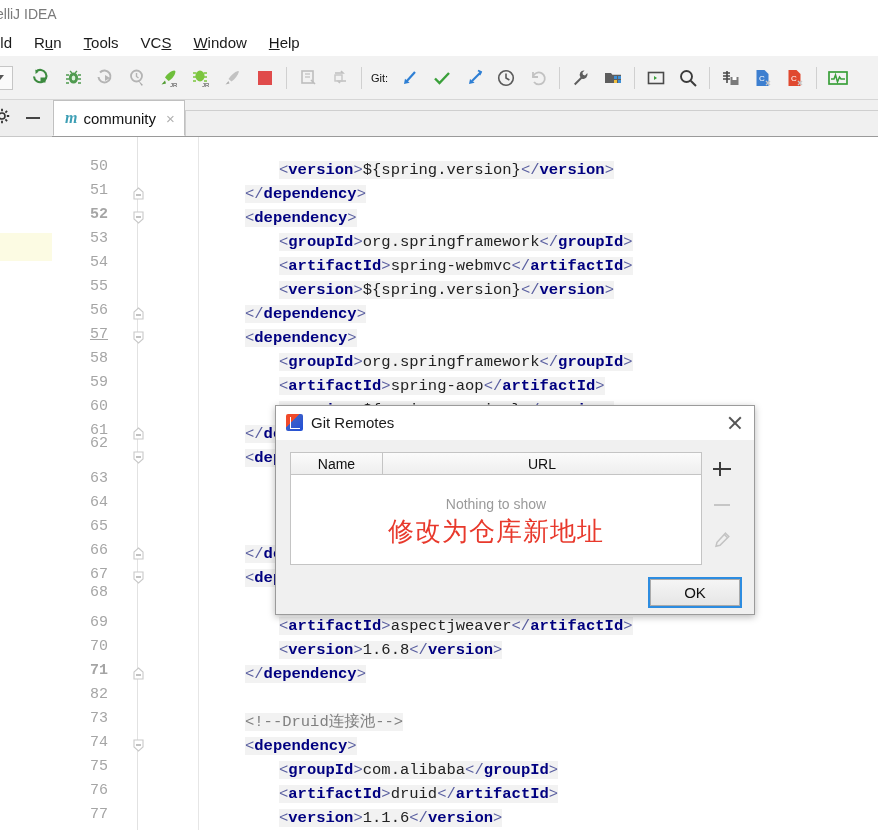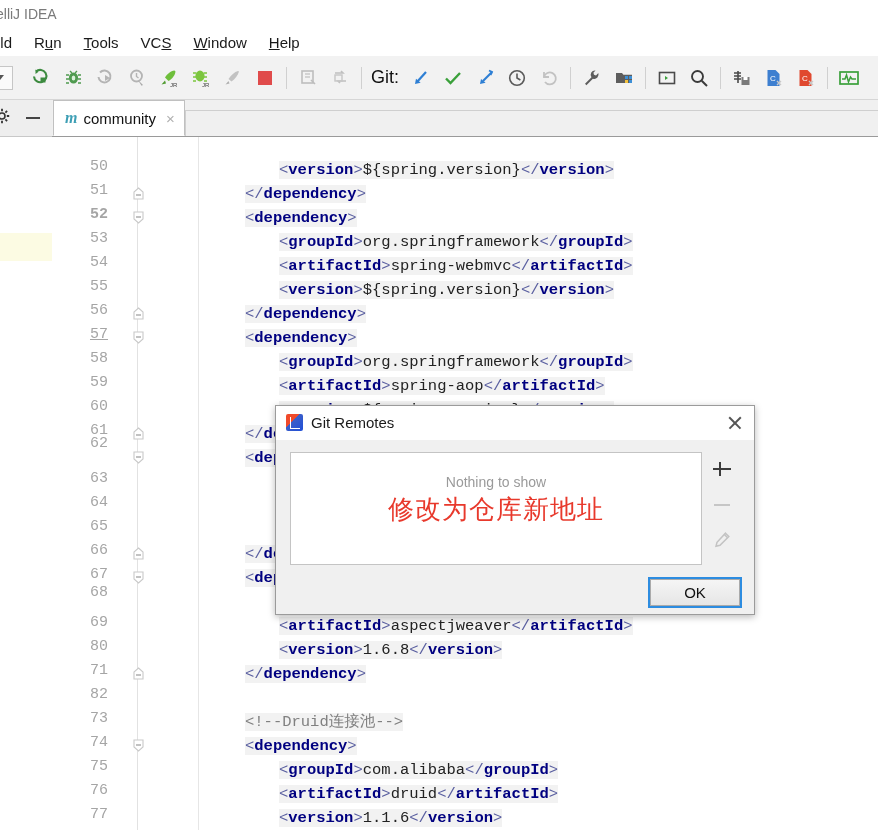--- a/index.html
+++ b/index.html
@@ -36,21 +36,21 @@
     position:absolute; left:0; top:56px; width:878px; height:44px;
     background:#f2f2f2;
     border-bottom:1px solid #d6d6d6;
     display:flex; align-items:center;
   }
   .tb-ico {
     width:32px; height:32px; display:flex; align-items:center; justify-content:center;
     position:relative;
   }
   .tb-sep { width:1px; height:22px; background:#d0d0d0; margin:0 5px; }
-  .gitlabel { font-size:18px; color:#111; padding:0 6px 0 4px; }
+  .gitlabel { font-size:11px; color:#111; padding:0 6px 0 4px; }
   .combo {
     width:26px; height:24px; border:1px solid #c6c6c6; background:#fafafa;
     display:flex; align-items:center; justify-content:center; margin-left:-13px;
   }
   .chev { width:0;height:0;border-left:4px solid transparent;border-right:4px solid transparent;border-top:5px solid #555; }
 
   
   .editor-wrap { position:absolute; left:0; top:100px; width:878px; height:730px; background:#ffffff; }
 
   
@@ -430,22 +430,22 @@
                 <path d="M6.5 1L11 5v7H2V5z" fill="#fff" stroke="#c9c9c9" stroke-width="1.1"></path>
                 <path d="M4 8h5" stroke="#9a9a9a" stroke-width="1.2"></path>
               </svg></div>
             <div class="lnum" style="top: 429px;">67</div>
             <div class="fold" style="top: 433px;"><svg width="13" height="13" viewBox="0 0 13 13">
                 <path d="M2 1h9v7l-4.5 4L2 8z" fill="#fff" stroke="#c9c9c9" stroke-width="1.1"></path>
                 <path d="M4 6h5" stroke="#9a9a9a" stroke-width="1.2"></path>
               </svg></div>
             <div class="lnum" style="top: 447px;">68</div>
             <div class="lnum" style="top: 477px;">69</div>
-            <div class="lnum" style="top: 501px;">80</div>
-            <div class="lnum" style="top: 525px;">71</div>
+            <div class="lnum" style="top: 501px;">70</div>
+            <div class="lnum" style="top: 525px; font-weight: bold;">71</div>
             <div class="fold" style="top: 529px;"><svg width="13" height="13" viewBox="0 0 13 13">
                 <path d="M6.5 1L11 5v7H2V5z" fill="#fff" stroke="#c9c9c9" stroke-width="1.1"></path>
                 <path d="M4 8h5" stroke="#9a9a9a" stroke-width="1.2"></path>
               </svg></div>
             <div class="lnum" style="top: 549px;">82</div>
             <div class="lnum" style="top: 573px;">73</div>
             <div class="lnum" style="top: 597px;">74</div>
             <div class="fold" style="top: 601px;"><svg width="13" height="13" viewBox="0 0 13 13">
                 <path d="M2 1h9v7l-4.5 4L2 8z" fill="#fff" stroke="#c9c9c9" stroke-width="1.1"></path>
                 <path d="M4 6h5" stroke="#9a9a9a" stroke-width="1.2"></path>
@@ -462,20 +462,24 @@
   </div>
 
   <div class="dialog">
     <div class="dlg-title">
       <span class="ij-icon"></span>
       <span class="dlg-title-text">Git Remotes</span>
       <span class="dlg-close"></span>
     </div>
     <div class="dlg-body">
       <div class="tablebox">
+        <div class="thead">
+          <div class="th th-name">Name</div>
+          <div class="th th-url">URL</div>
+        </div>
         <div class="empty-msg">Nothing to show</div>
         <div class="red-note">修改为仓库新地址</div>
       </div>
       <div class="sidebtns">
         <span class="sb plus"></span>
         <span class="sb minus"></span>
         <span class="sb pencil">
           <svg width="17" height="17" viewBox="0 0 17 17">
               <path d="M11.5 2.2l3.3 3.3L6 14.3 2 15.3l1-4z" fill="none" stroke="#c3c3c3" stroke-width="1.5"></path>
               <path d="M10.3 3.4l3.3 3.3" stroke="#c3c3c3" stroke-width="1.5"></path>

